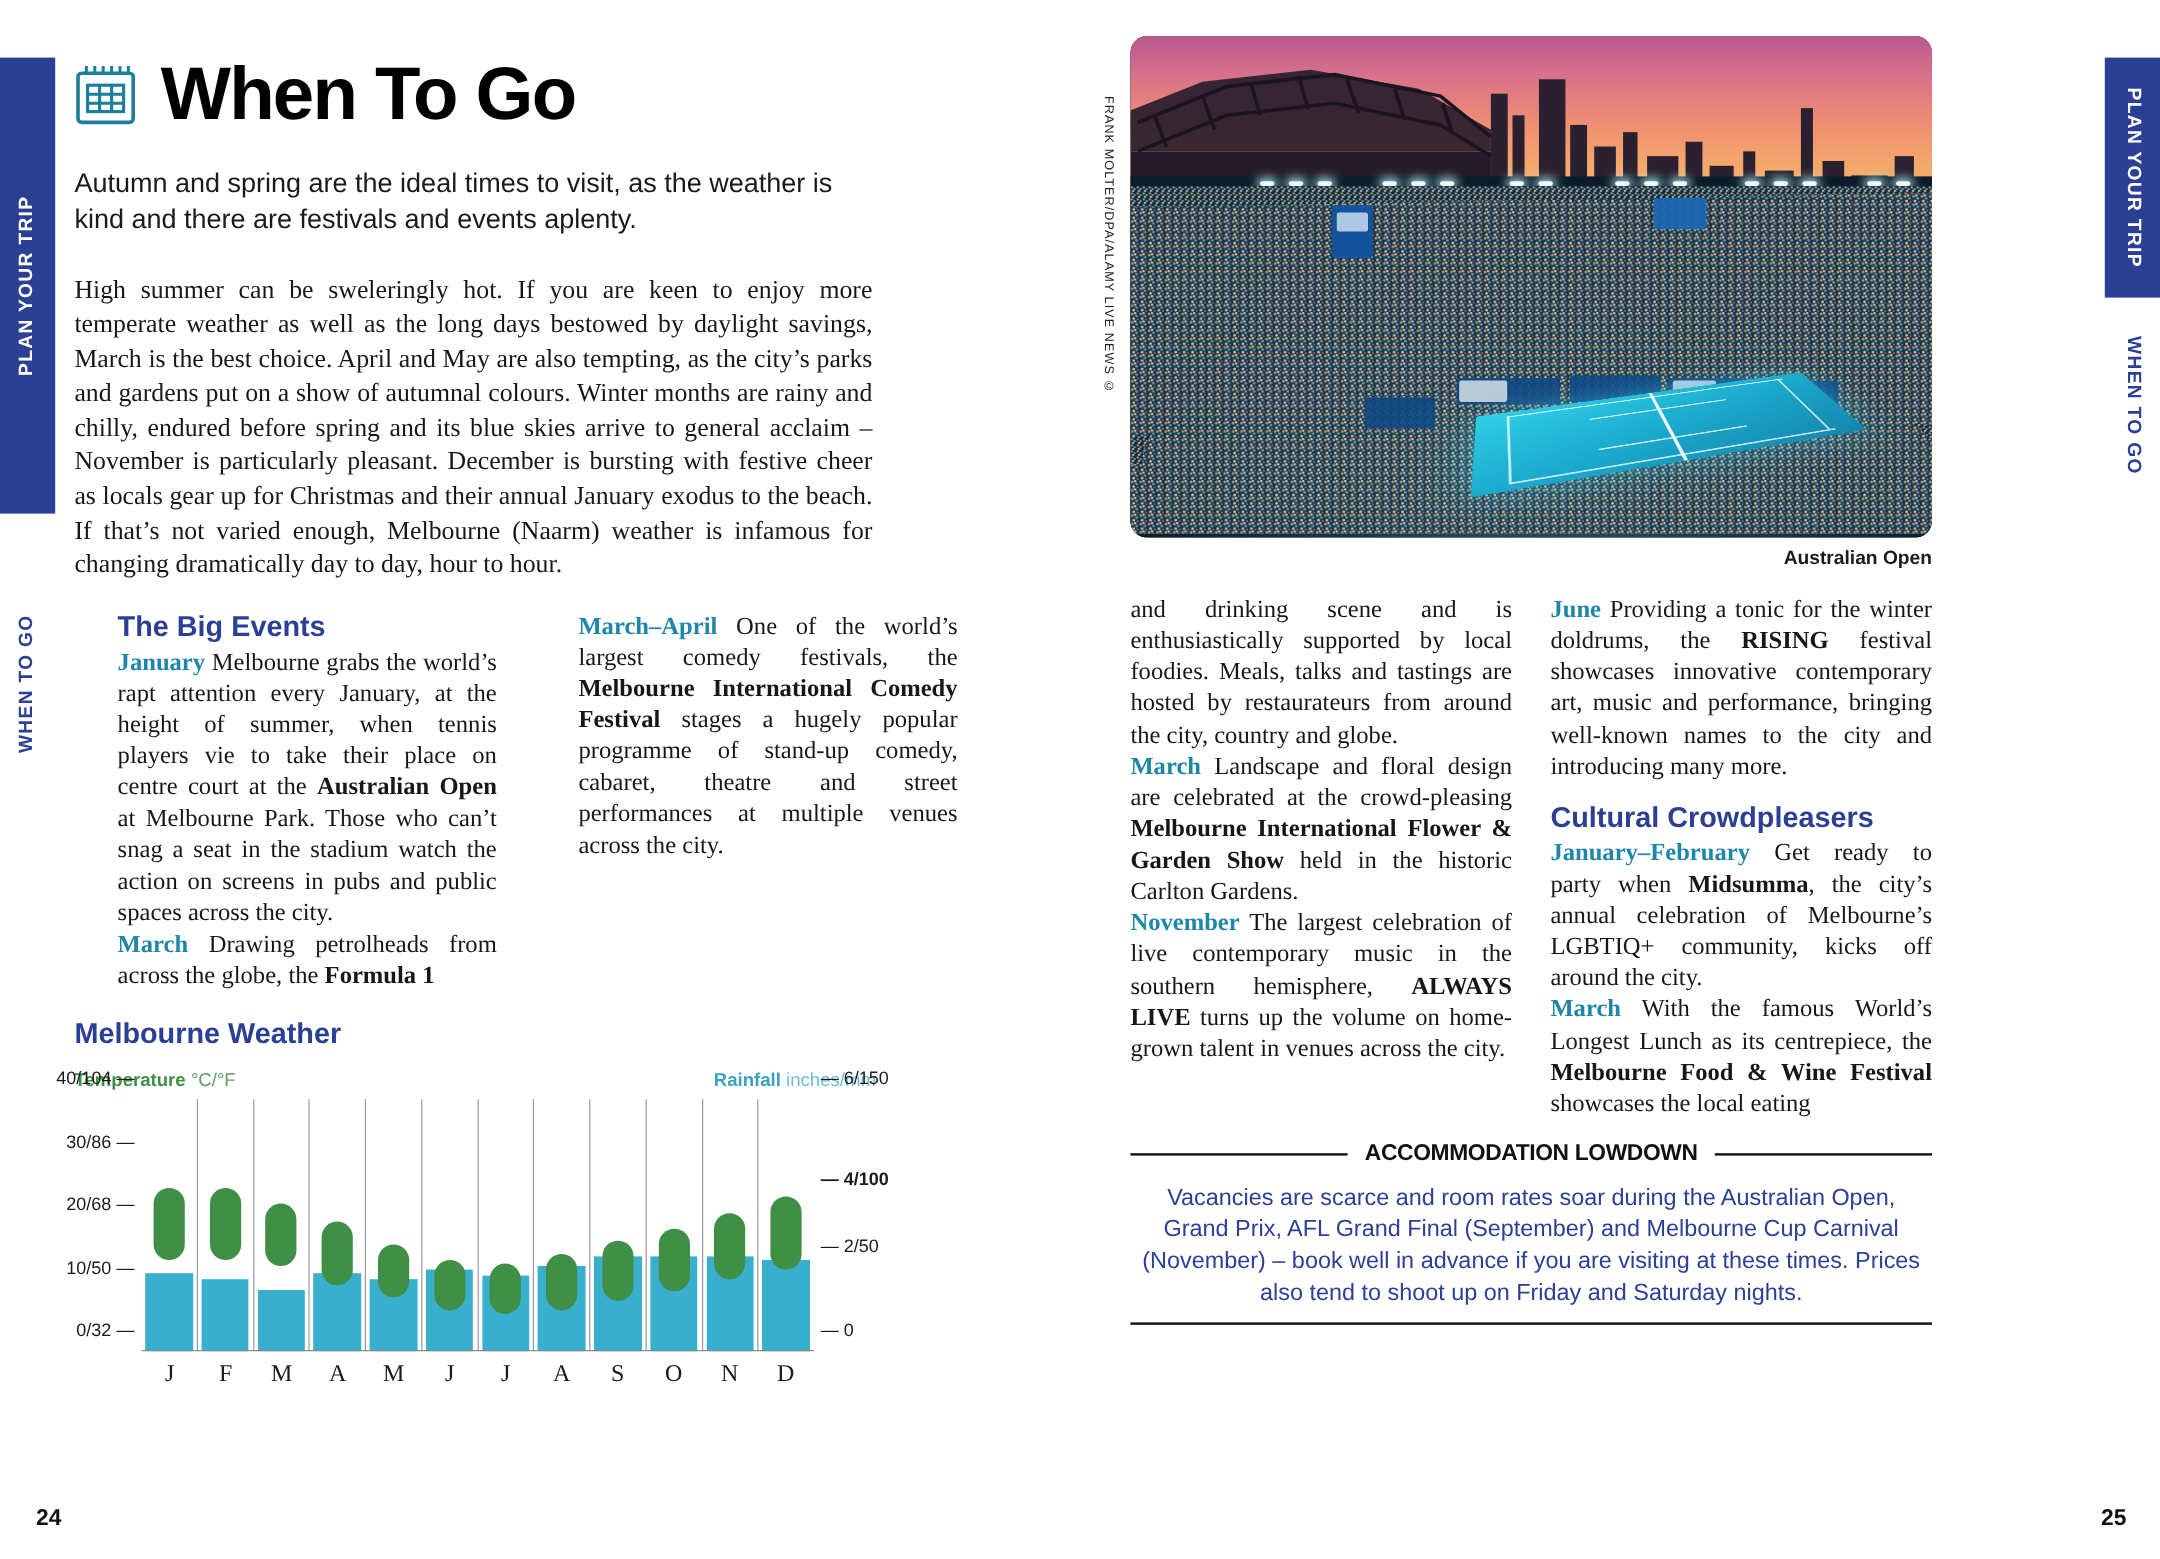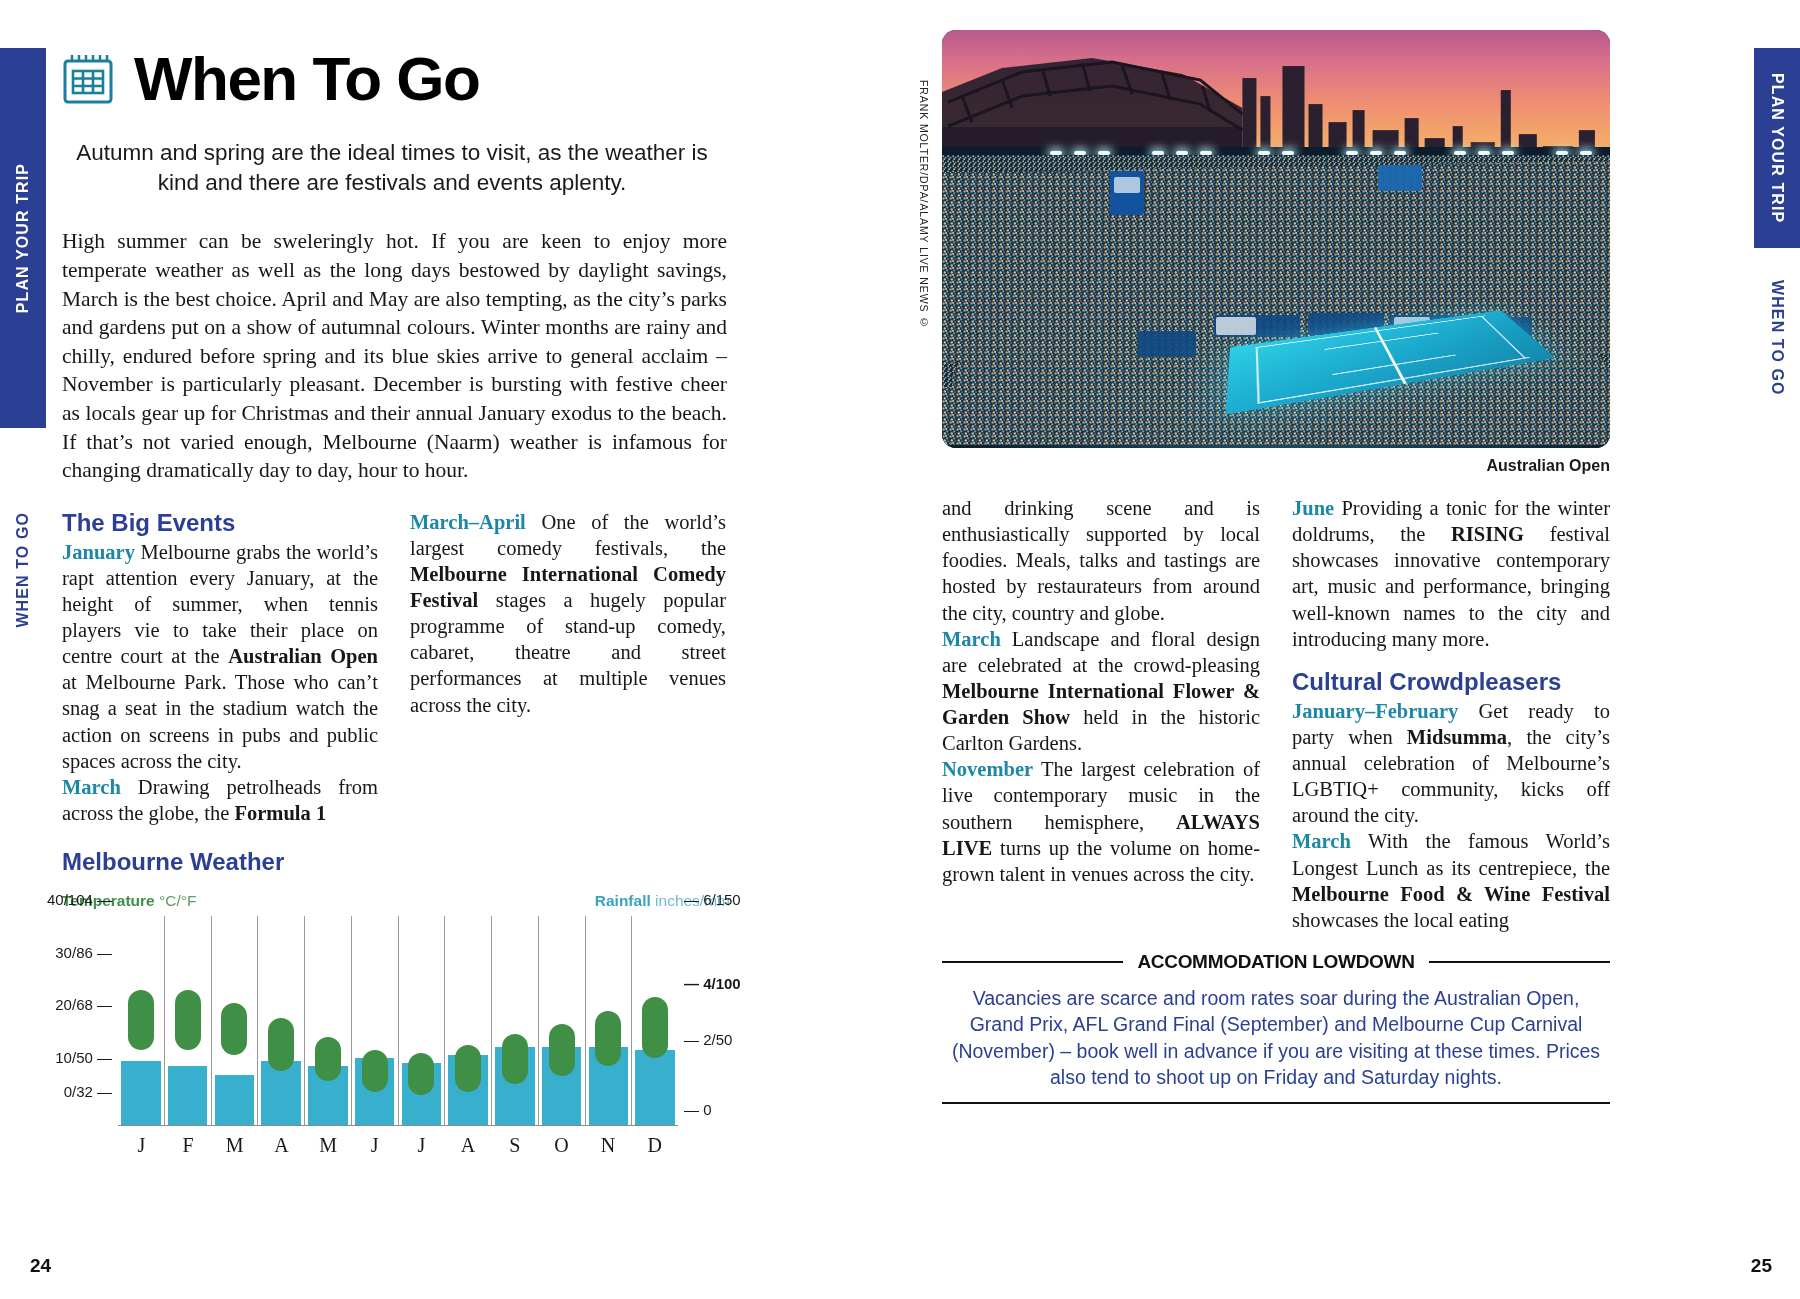--- a/index.html
+++ b/index.html
@@ -51,21 +51,20 @@
     color: #000;
   }
 
   .standfirst {
     font-family: "Liberation Sans", sans-serif;
     font-size: 22.5px;
     line-height: 1.32;
     color: #1a1a1a;
     margin-top: 28px;
     max-width: 660px;
-    text-align: center;
   }
 
   .intro {
     font-size: 21.5px;
     line-height: 1.33;
     color: #17171a;
     margin-top: 30px;
     text-align: justify;
     max-width: 665px;
   }
@@ -76,21 +75,21 @@
     font-size: 24px;
     color: #2b3f94;
     margin-bottom: 2px;
   }
 
   .cols2 {
     margin-top: 24px;
     display: flex;
     gap: 32px;
   }
-  .col { width: 316px; }
+  .col { width: 316px; margin-left: 36px; }
   .col p {
     font-size: 20.5px;
     line-height: 1.275;
     color: #17171a;
     text-align: justify;
     hyphens: auto;
   }
   .col p + p { margin-top: 0; }
   .mon { color: #1e87a8; font-weight: 700; font-family: "Liberation Serif", serif; }
   .bold { font-weight: 700; }
@@ -339,21 +338,21 @@
             <div class="barcell">
               <div class="rainbar" style="height: 76.3px;"></div>
               <div class="tempcap" style="bottom: 68.25px; height: 60.375px;"></div>
             </div>
           </div>
         <div class="baseline"></div>
       <div class="ytick left" style="bottom: 210px; margin-left: 20px;">40/104 —</div>
           <div class="ytick left" style="bottom: 157.5px;">30/86 —</div>
           <div class="ytick left" style="bottom: 105px;">20/68 —</div>
           <div class="ytick left" style="bottom: 52.5px; margin-left: 36px;">10/50 —</div>
-          <div class="ytick left" style="bottom: 18px;">0/32 —</div>
+          <div class="ytick left" style="bottom: 0px;">0/32 —</div>
           <div class="ytick right" style="bottom: 210px;">— 6/150</div>
           <div class="ytick right" style="bottom: 126px; font-weight: bold;">— 4/100</div>
           <div class="ytick right" style="bottom: 70px;">— 2/50</div>
           <div class="ytick right" style="bottom: 0px;">— 0</div>
         </div>
       <div class="xlabels" id="xlabels">
           <div>J</div>
           <div>F</div>
           <div>M</div>
           <div>A</div>

